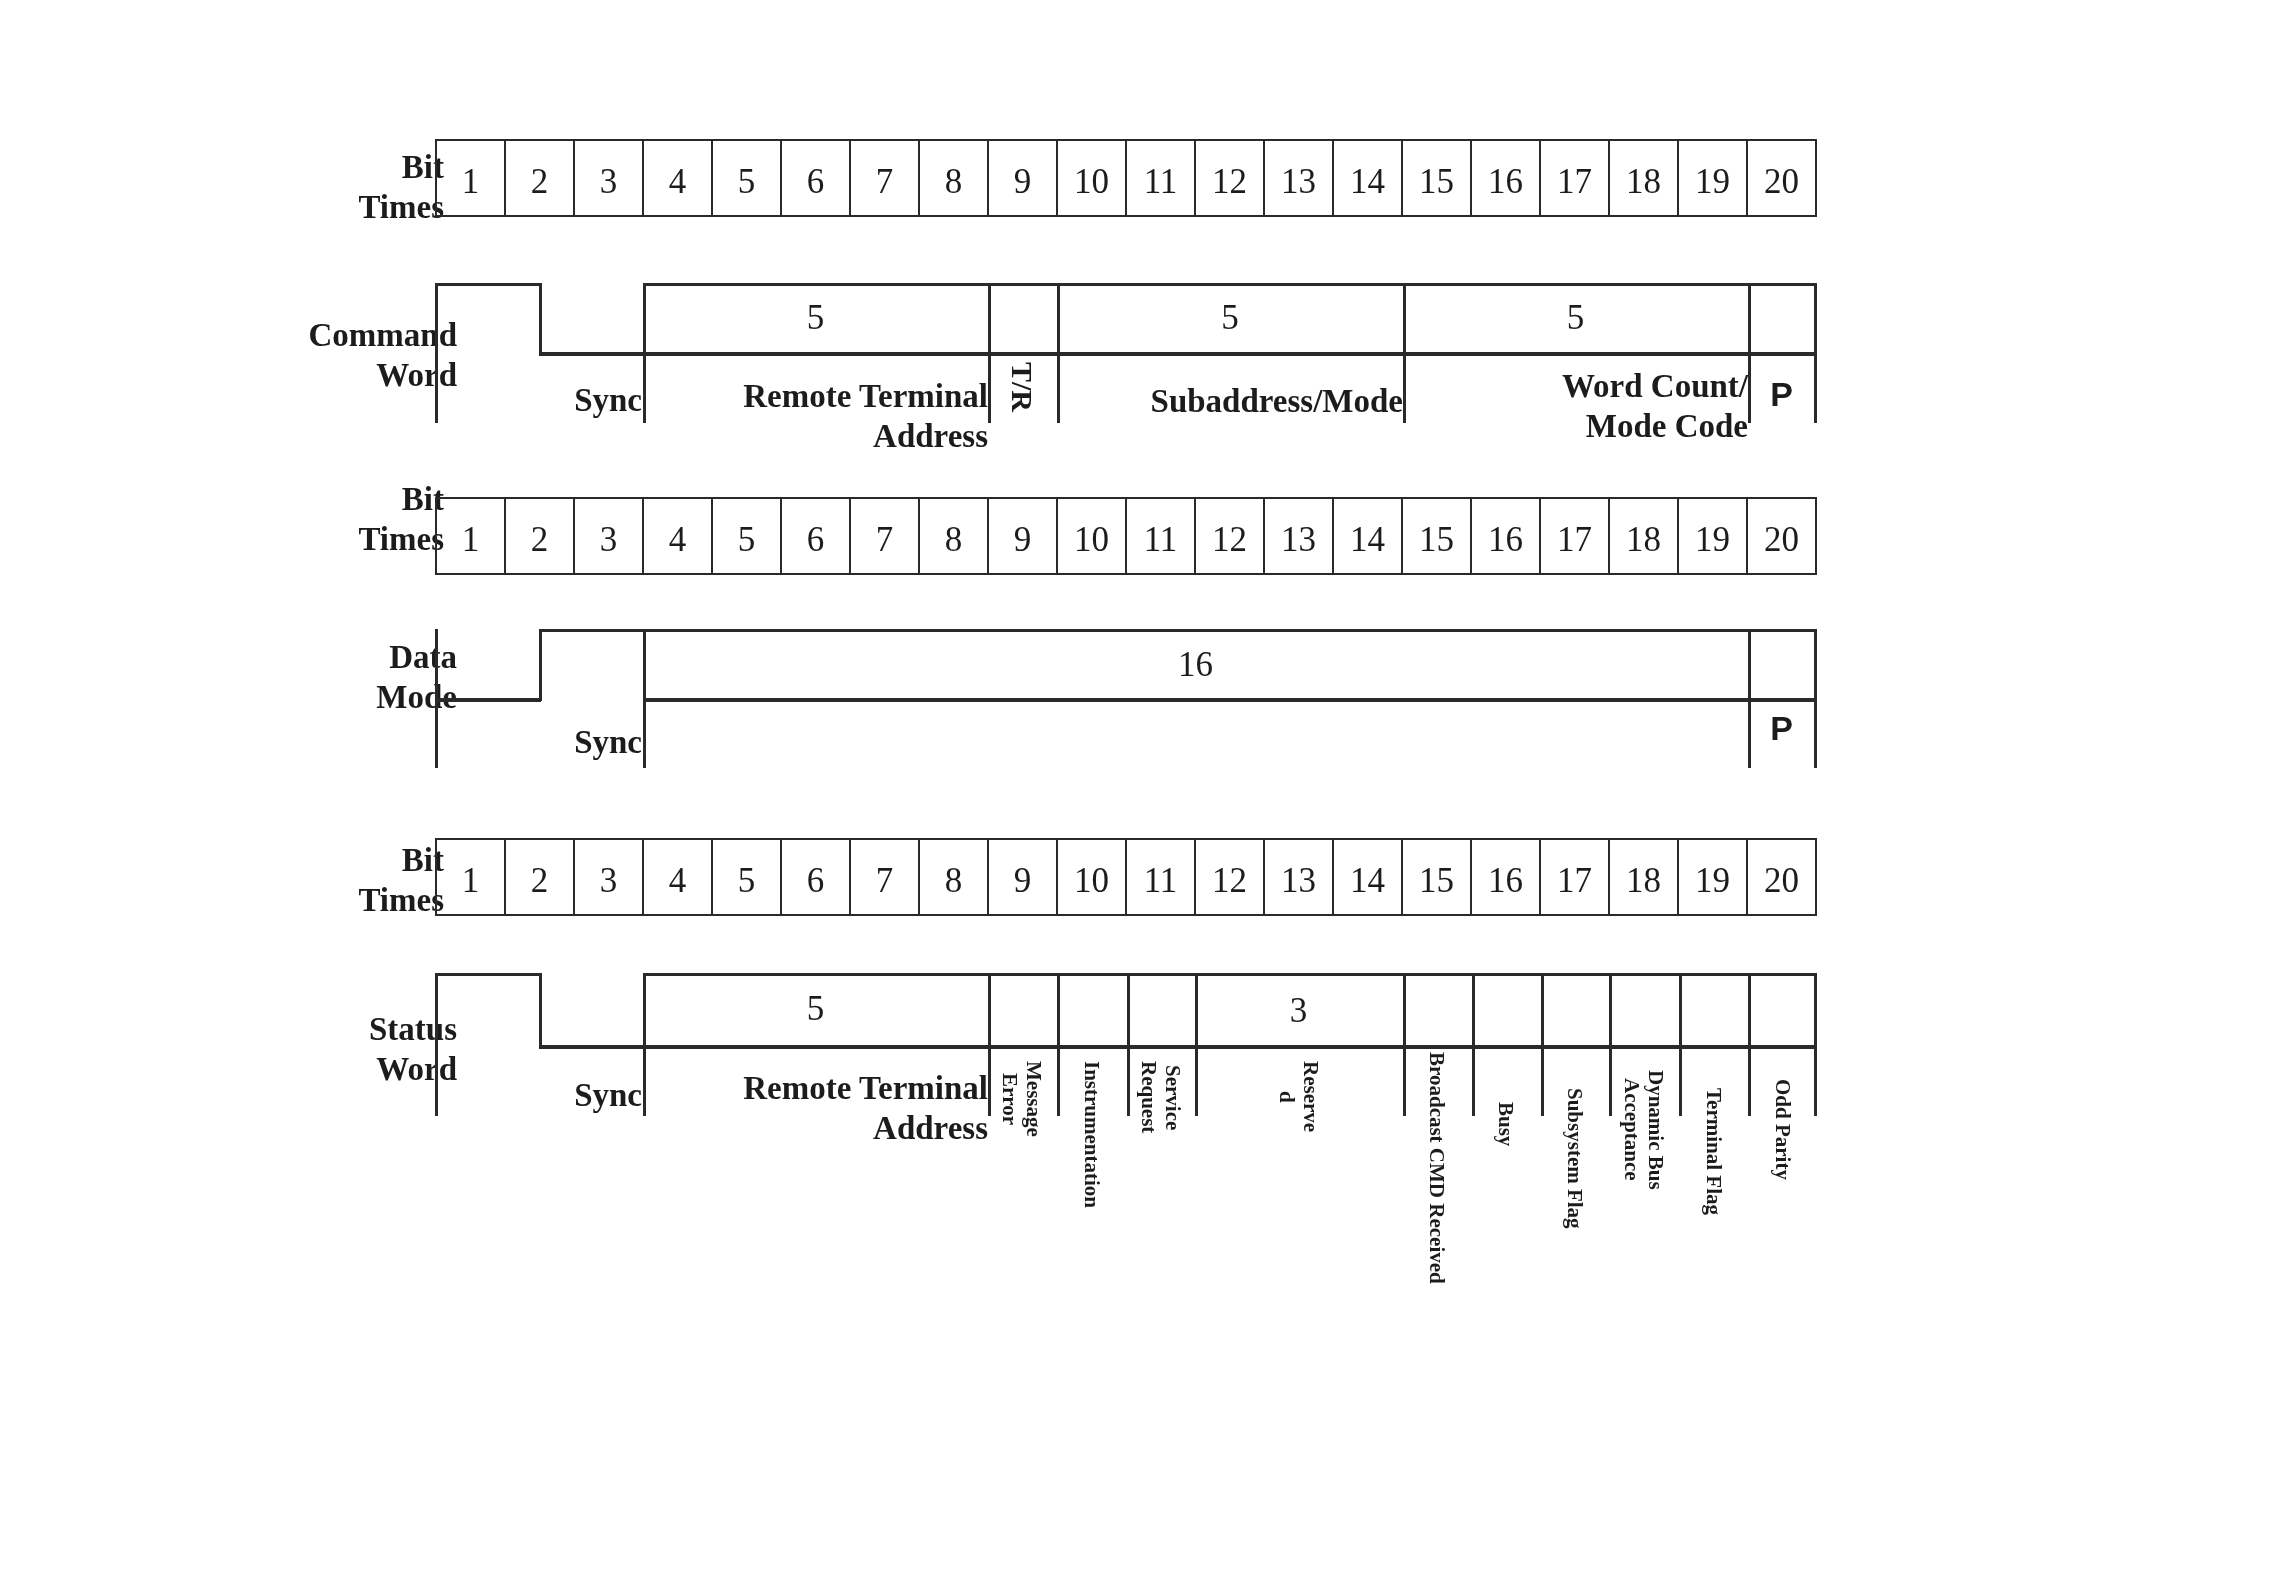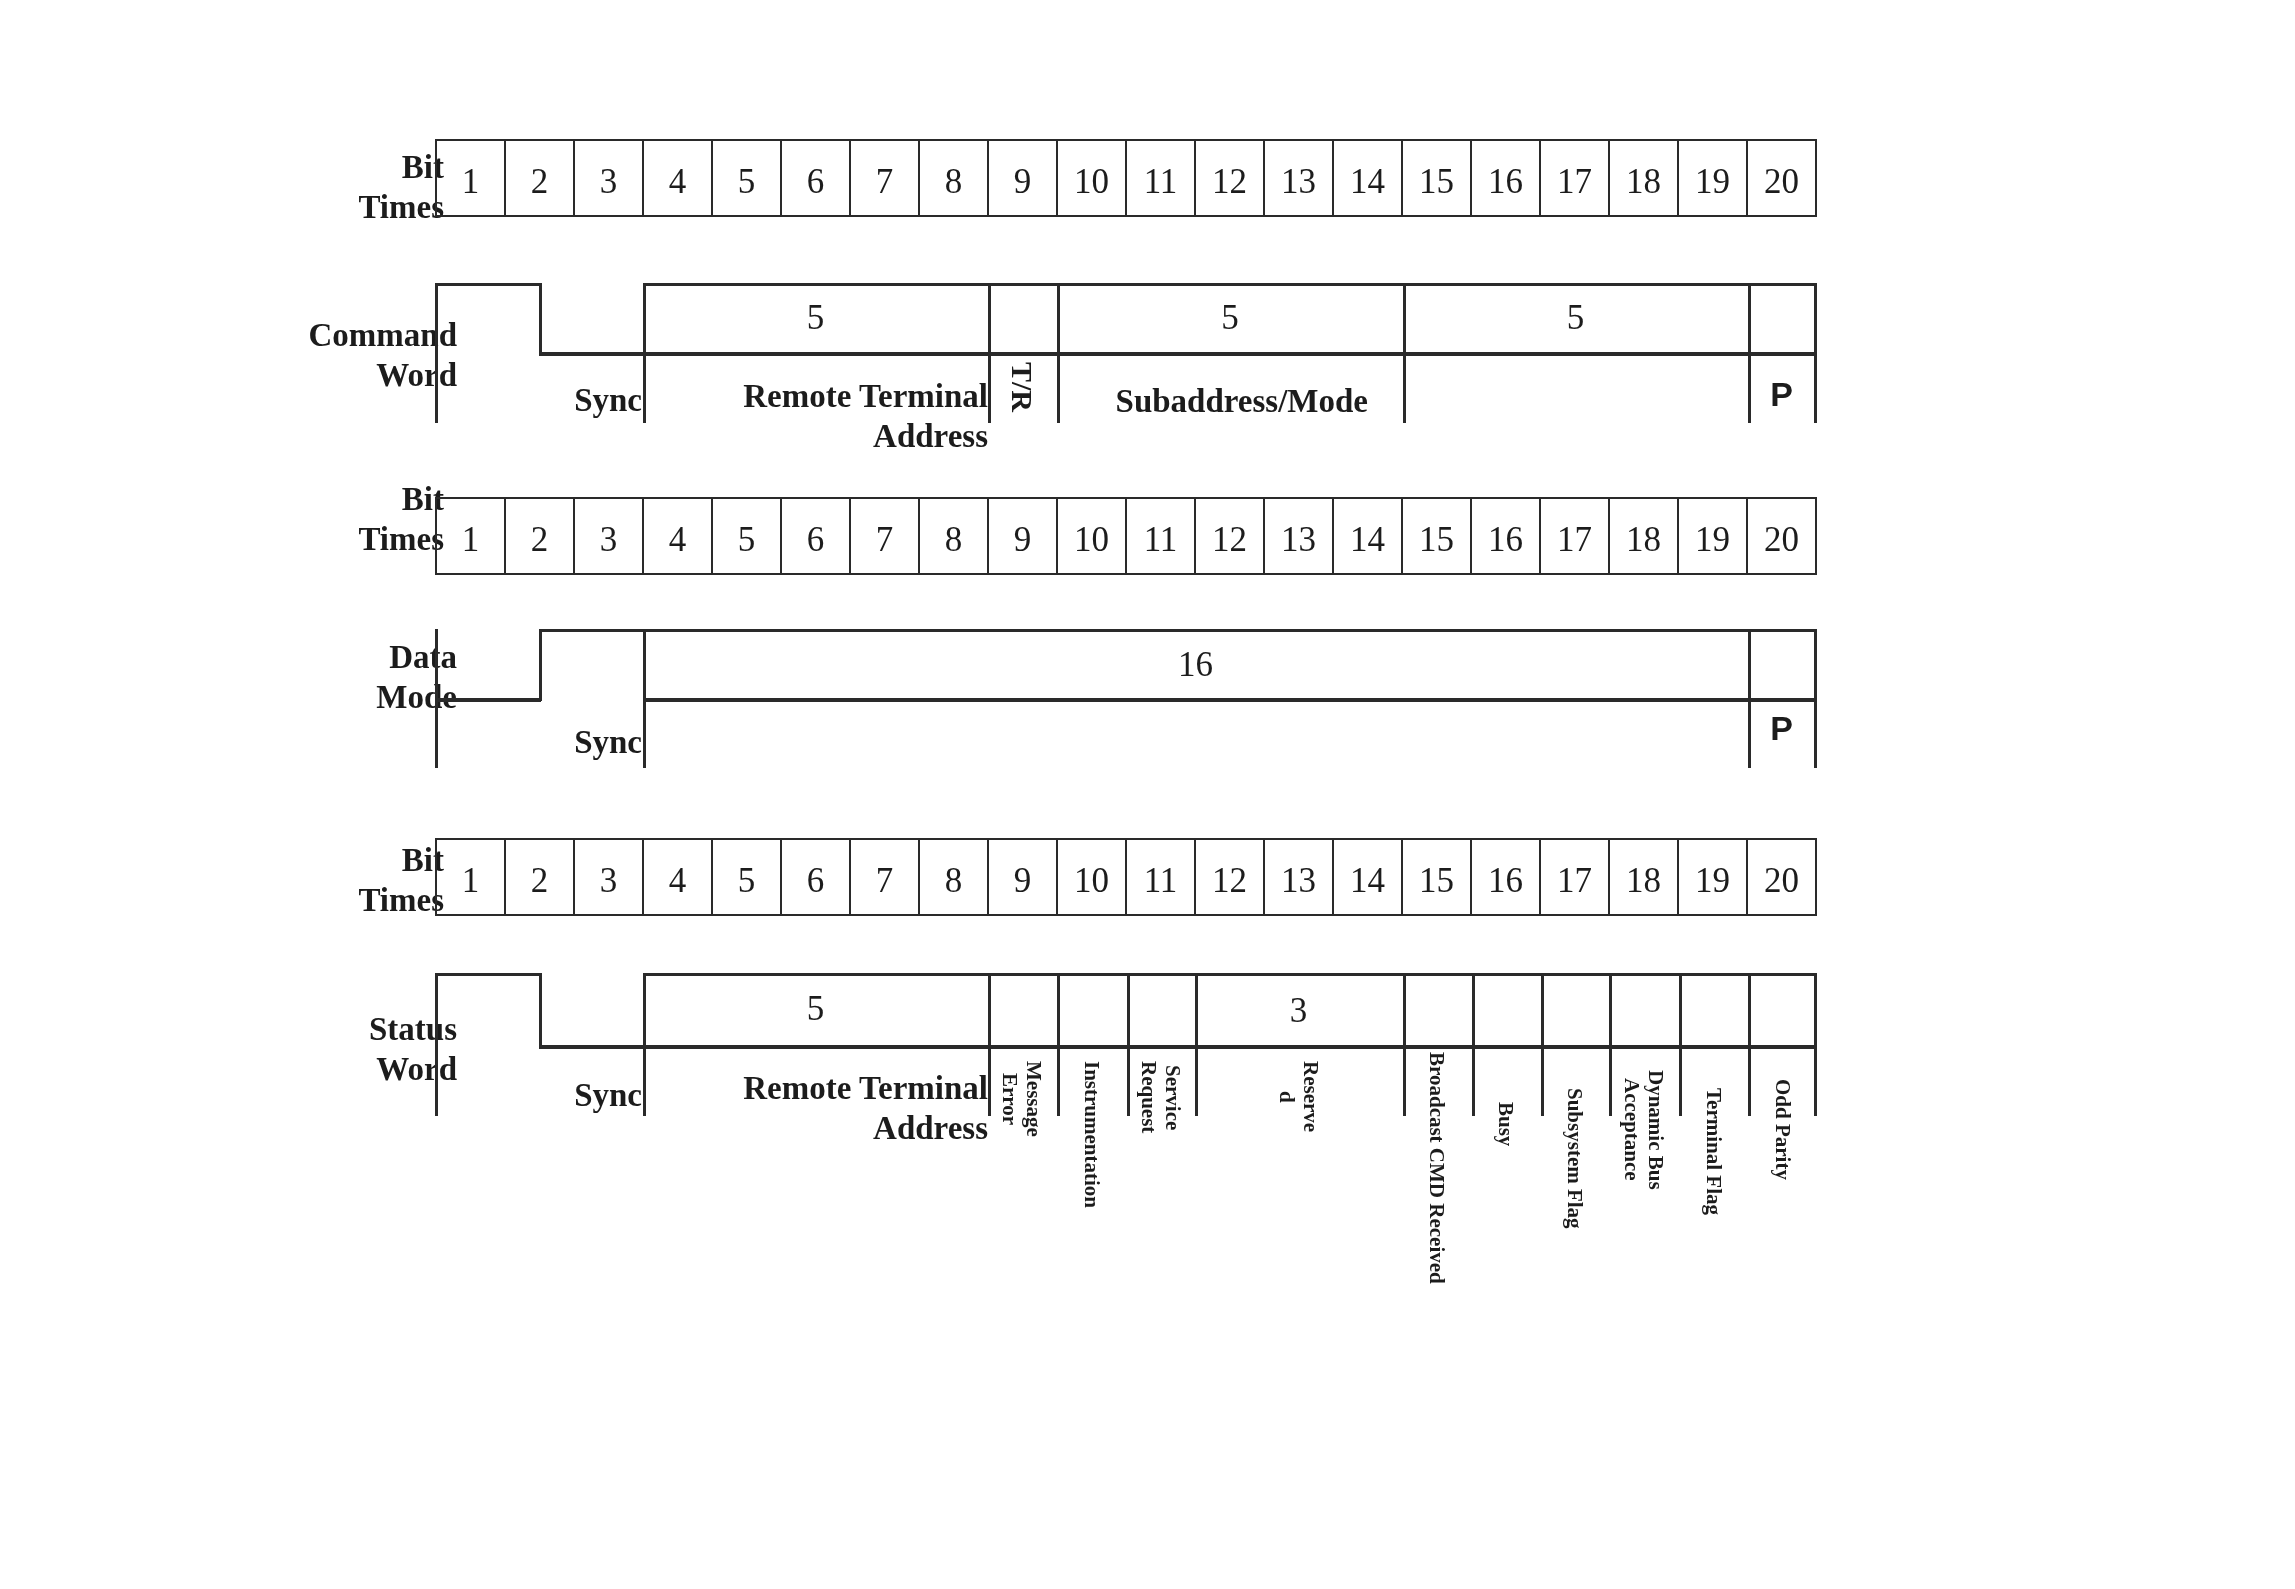--- a/index.html
+++ b/index.html
@@ -82,22 +82,24 @@
   <div class="vl" style="left:1403px;top:283px;height:140px;"></div>
   <div class="vl" style="left:1748px;top:283px;height:140px;"></div>
   <div class="vl" style="left:1814px;top:283px;height:140px;"></div>
 
   <div class="lbl" style="left:435px;top:380px;width:207px;">Sync</div>
   <div class="cnt" style="left:643px;top:298px;width:345px;">5</div>
   <div class="lbl" style="left:643px;top:376px;width:345px;">Remote Terminal
 Address</div>
   <div class="vtext big" style="left:1022px;top:362px;">T/R</div>
   <div class="cnt" style="left:1057px;top:298px;width:346px;">5</div>
-  <div class="lbl" style="left:1022px;top:381px;width:346px;">Subaddress/Mode</div>
+  <div class="lbl" style="left:1057px;top:381px;width:346px;">Subaddress/Mode</div>
   <div class="cnt" style="left:1403px;top:298px;width:345px;">5</div>
+  <div class="lbl" style="left:1403px;top:366px;width:345px;">Word Count/
+Mode Code</div>
   <div class="ptxt" style="left:1748px;top:375px;width:67px;">P</div>
 
   <div class="lbl" style="left:285px;top:479px;width:159px;">Bit
 Times</div>
   <div class="bit-row" style="top:497px;">
       <div class="bit-cell">1</div>
       <div class="bit-cell">2</div>
       <div class="bit-cell">3</div>
       <div class="bit-cell">4</div>
       <div class="bit-cell">5</div>

